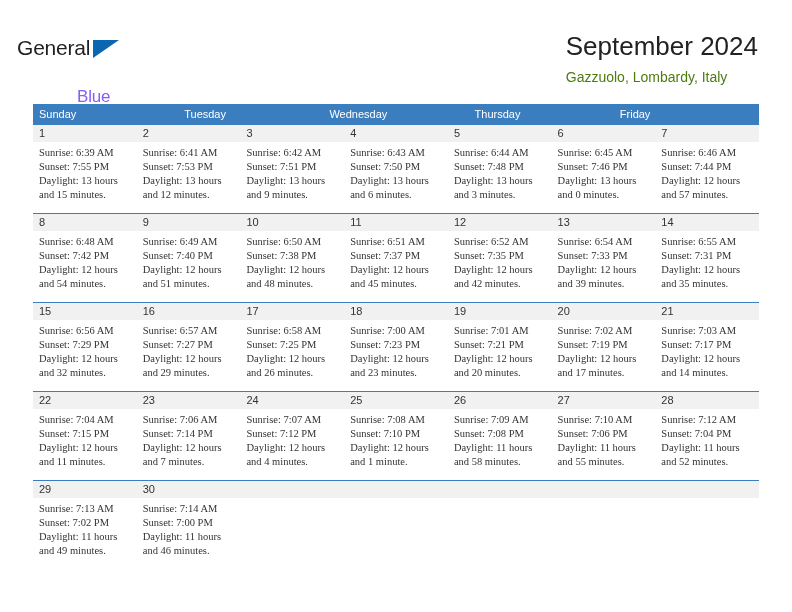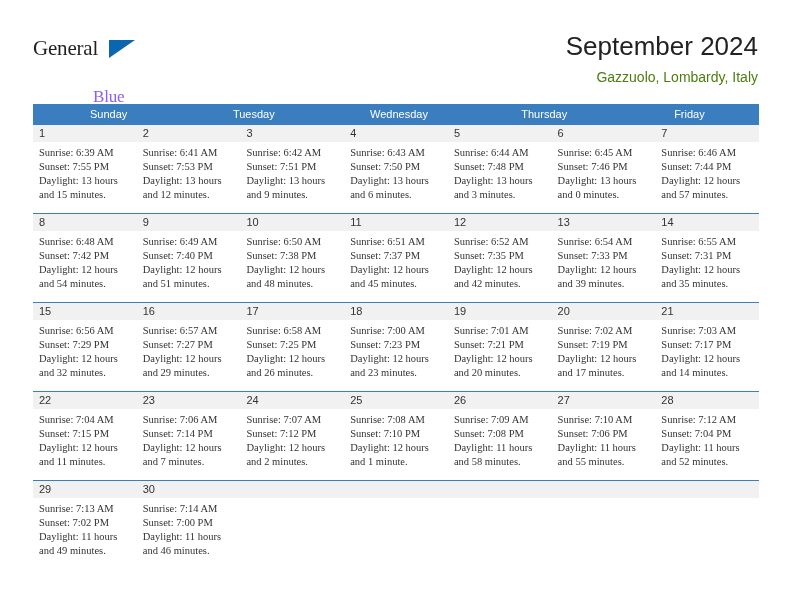--- a/index.html
+++ b/index.html
@@ -26,25 +26,24 @@
   .topbar {
     position: absolute;
     left: 0;
     top: 0;
     width: 792px;
     height: 90px;
   }
 
   .logo {
     position: absolute;
-    left: 33px;
+    left: 17px;
     top: 36px;
     width: 180px;
     height: 46px;
-    font-family: Liberation Serif, serif;
   }
   .logo-row1 {
     position: relative;
     height: 24px;
     line-height: 24px;
     font-size: 21px;
     color: #231f20;
     letter-spacing: -0.2px;
   }
   .logo-tri {
@@ -64,21 +63,20 @@
     line-height: 24px;
     color: #8b5cf6;
     letter-spacing: -0.2px;
     margin-top: 29px;
   }
 
   .title-block {
     position: absolute;
     right: 34px;
     top: 30px;
-    text-align: right;
   }
   .cal-title {
     font-size: 26px;
     color: #222222;
     line-height: 32px;
     white-space: nowrap;
   }
   .cal-subtitle {
     margin-top: 6px;
     font-size: 14px;
@@ -101,21 +99,20 @@
     background: #3a7ebf;
   }
   .weekday-cell {
     flex: 1 1 0;
     box-sizing: border-box;
     height: 20px;
     line-height: 20px;
     padding-left: 6px;
     font-size: 11px;
     color: #ffffff;
-    text-align: center;
   }
 
   .week-row {
     display: flex;
     width: 726px;
   }
   .day-cell {
     flex: 1 1 0;
     box-sizing: border-box;
     width: 103.71px;
@@ -398,21 +395,21 @@
               <div class="day-line">Daylight: 12 hours</div>
               <div class="day-line">and 7 minutes.</div>
             </div>
           </div>
           <div class="day-cell">
             <div class="day-num">24</div>
             <div class="day-body">
               <div class="day-line">Sunrise: 7:07 AM</div>
               <div class="day-line">Sunset: 7:12 PM</div>
               <div class="day-line">Daylight: 12 hours</div>
-              <div class="day-line">and 2 minutes.</div>
+              <div class="day-line">and 4 minutes.</div>
             </div>
           </div>
           <div class="day-cell">
             <div class="day-num">25</div>
             <div class="day-body">
               <div class="day-line">Sunrise: 7:08 AM</div>
               <div class="day-line">Sunset: 7:10 PM</div>
               <div class="day-line">Daylight: 12 hours</div>
               <div class="day-line">and 1 minute.</div>
             </div>

